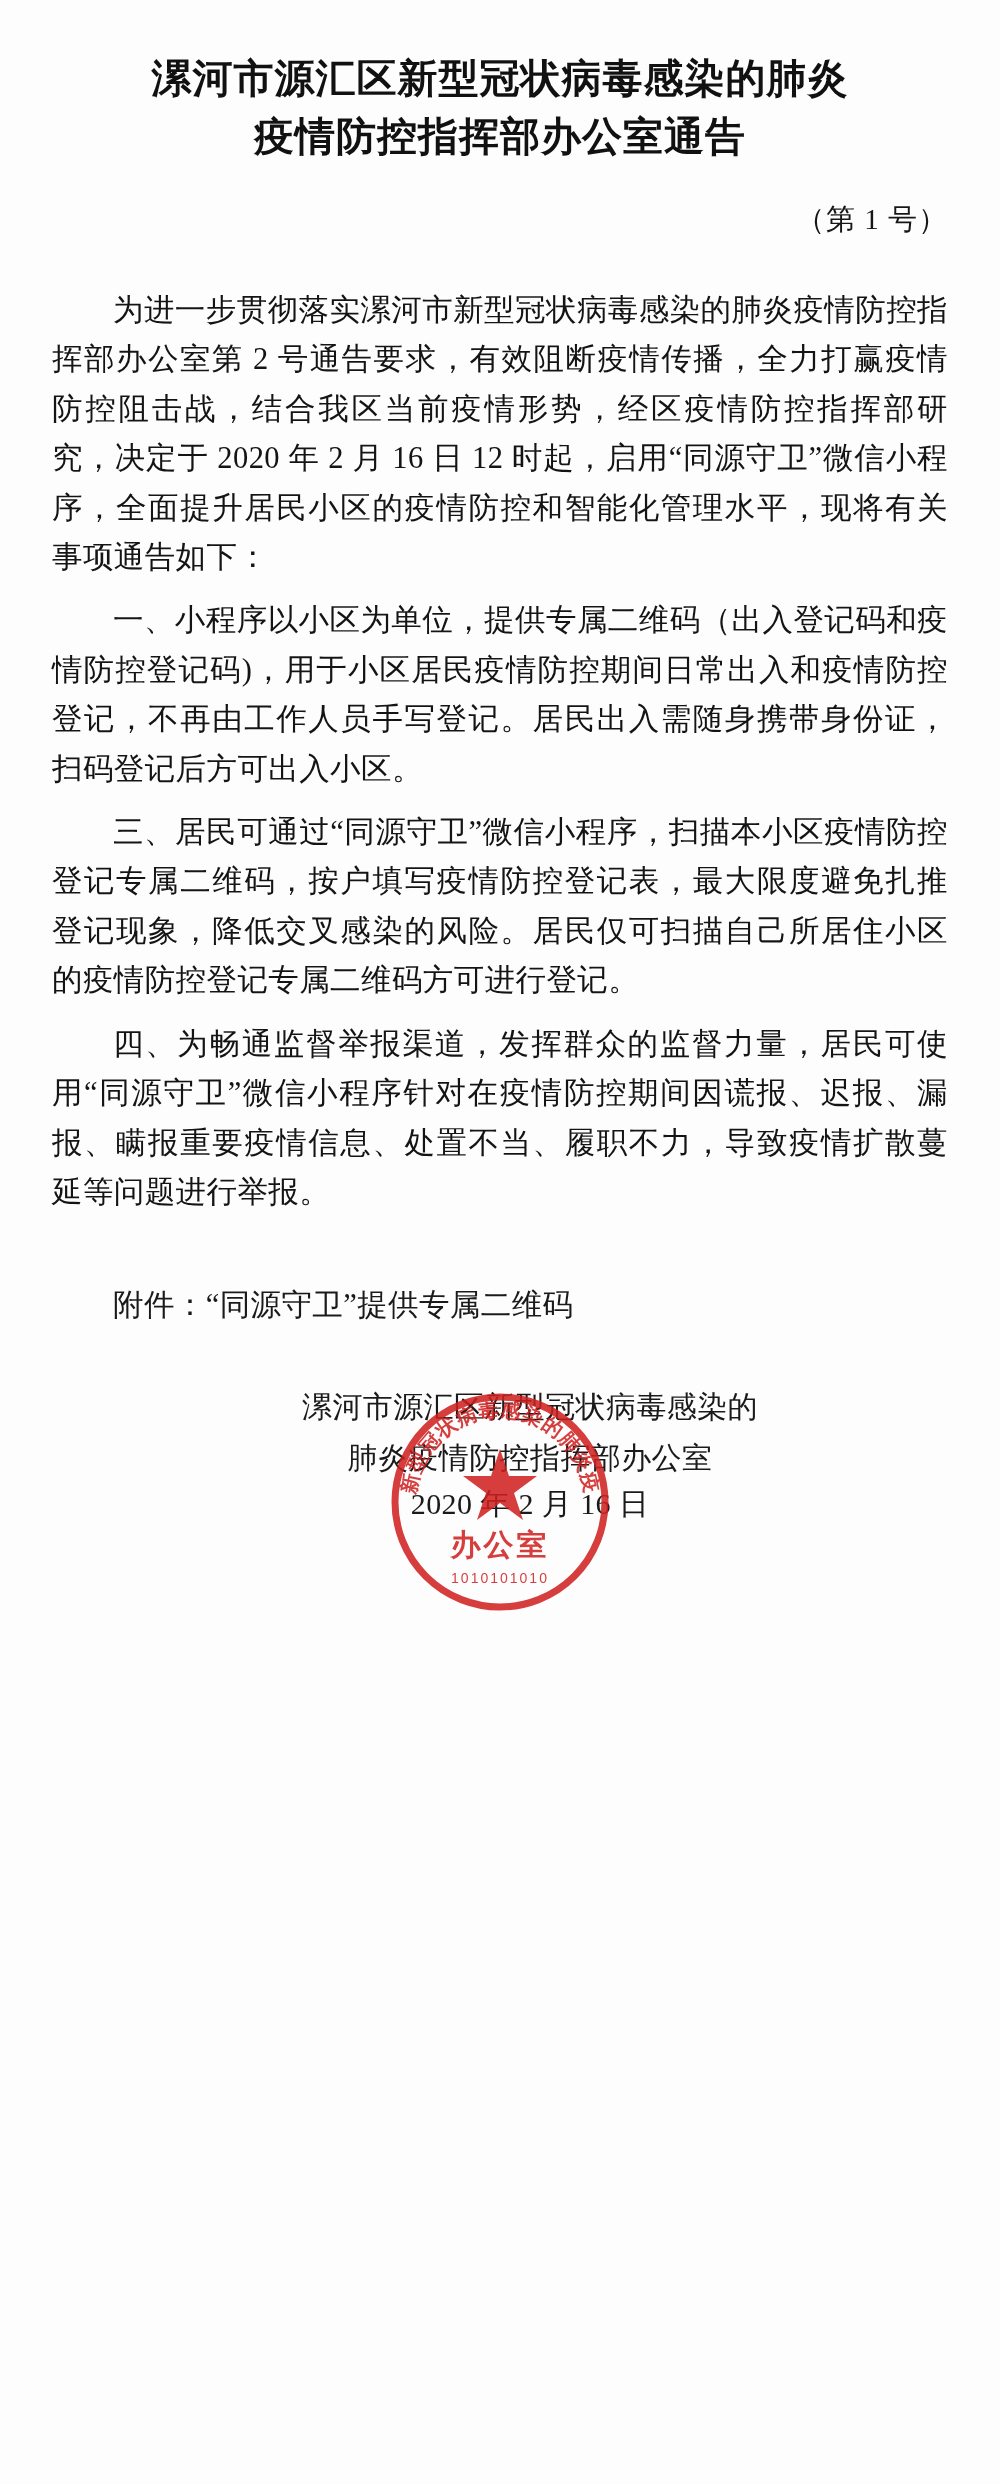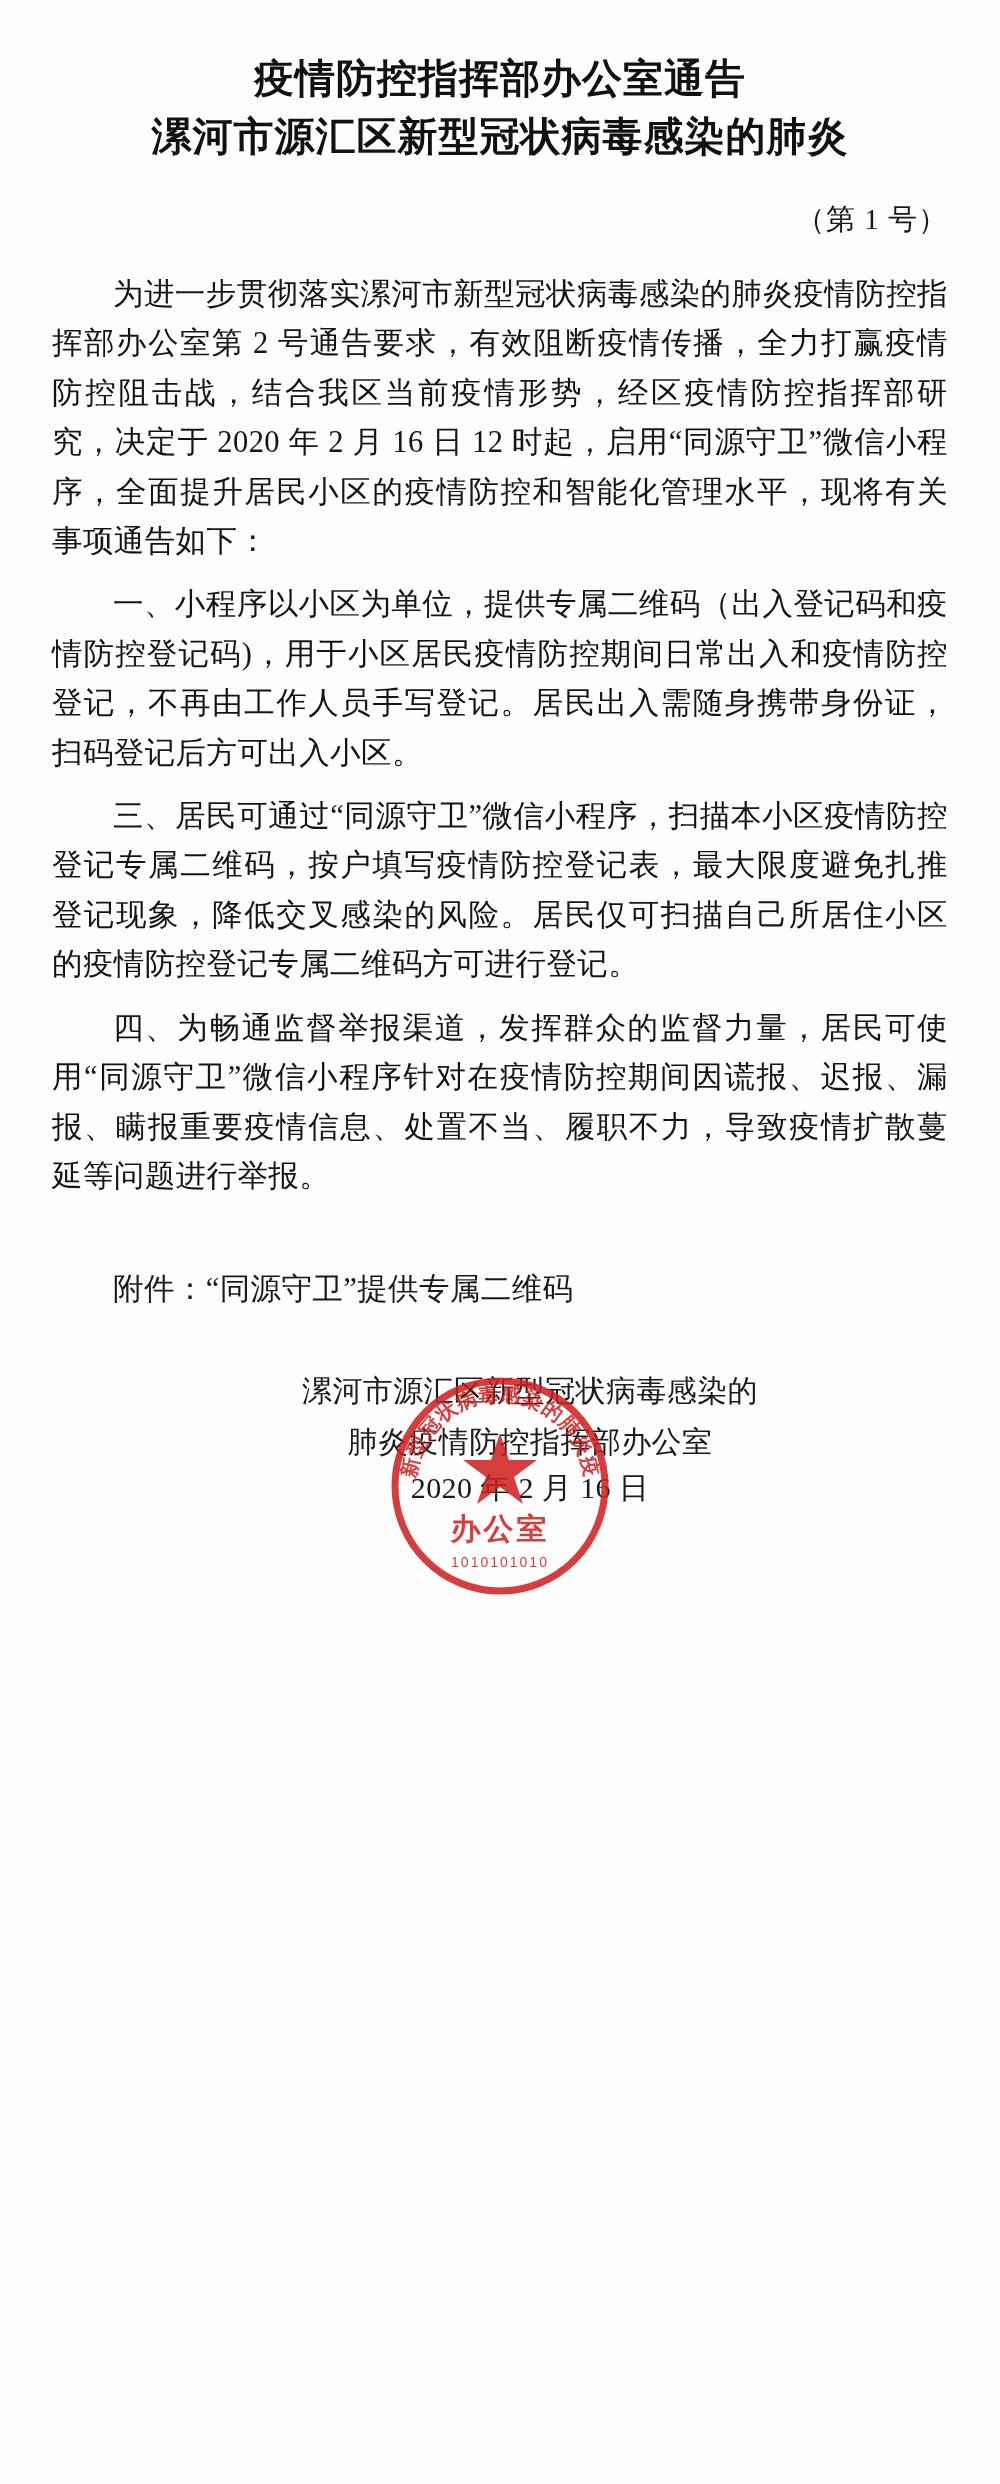--- a/index.html
+++ b/index.html
@@ -34,21 +34,21 @@
     display: block;
   }
   .doc-subtitle {
     text-align: right;
     font-size: 29px;
     margin-top: 34px;
     letter-spacing: 1px;
     color: #161616;
   }
   .body-text {
-    margin-top: 30px;
+    margin-top: 46px;
   }
   .para {
     font-size: 30.5px;
     line-height: 1.62;
     text-align: justify;
     text-justify: inter-ideograph;
     text-indent: 2em;
     margin: 0 0 14px 0;
     letter-spacing: 0.4px;
     color: #141414;
@@ -95,22 +95,22 @@
     opacity: 0.86;
   }
   .seal svg { display: block; }
 </style>
 </head>
 <body>
 
 <div class="page">
 
   <div class="doc-title">
+    <span class="line">漯河市源汇区新型冠状病毒感染的肺炎</span>
     <span class="line">疫情防控指挥部办公室通告</span>
-    <span class="line">漯河市源汇区新型冠状病毒感染的肺炎</span>
   </div>
 
   <div class="doc-subtitle">（第 1 号）</div>
 
   <div class="body-text">
     <p class="para">为进一步贯彻落实漯河市新型冠状病毒感染的肺炎疫情防控指挥部办公室第 2 号通告要求，有效阻断疫情传播，全力打赢疫情防控阻击战，结合我区当前疫情形势，经区疫情防控指挥部研究，决定于 2020 年 2 月 16 日 12 时起，启用“同源守卫”微信小程序，全面提升居民小区的疫情防控和智能化管理水平，现将有关事项通告如下：</p>
     <p class="para">一、小程序以小区为单位，提供专属二维码（出入登记码和疫情防控登记码)，用于小区居民疫情防控期间日常出入和疫情防控登记，不再由工作人员手写登记。居民出入需随身携带身份证，扫码登记后方可出入小区。</p>
     <p class="para">三、居民可通过“同源守卫”微信小程序，扫描本小区疫情防控登记专属二维码，按户填写疫情防控登记表，最大限度避免扎推登记现象，降低交叉感染的风险。居民仅可扫描自己所居住小区的疫情防控登记专属二维码方可进行登记。</p>
     <p class="para">四、为畅通监督举报渠道，发挥群众的监督力量，居民可使用“同源守卫”微信小程序针对在疫情防控期间因谎报、迟报、漏报、瞒报重要疫情信息、处置不当、履职不力，导致疫情扩散蔓延等问题进行举报。</p>
   </div>

